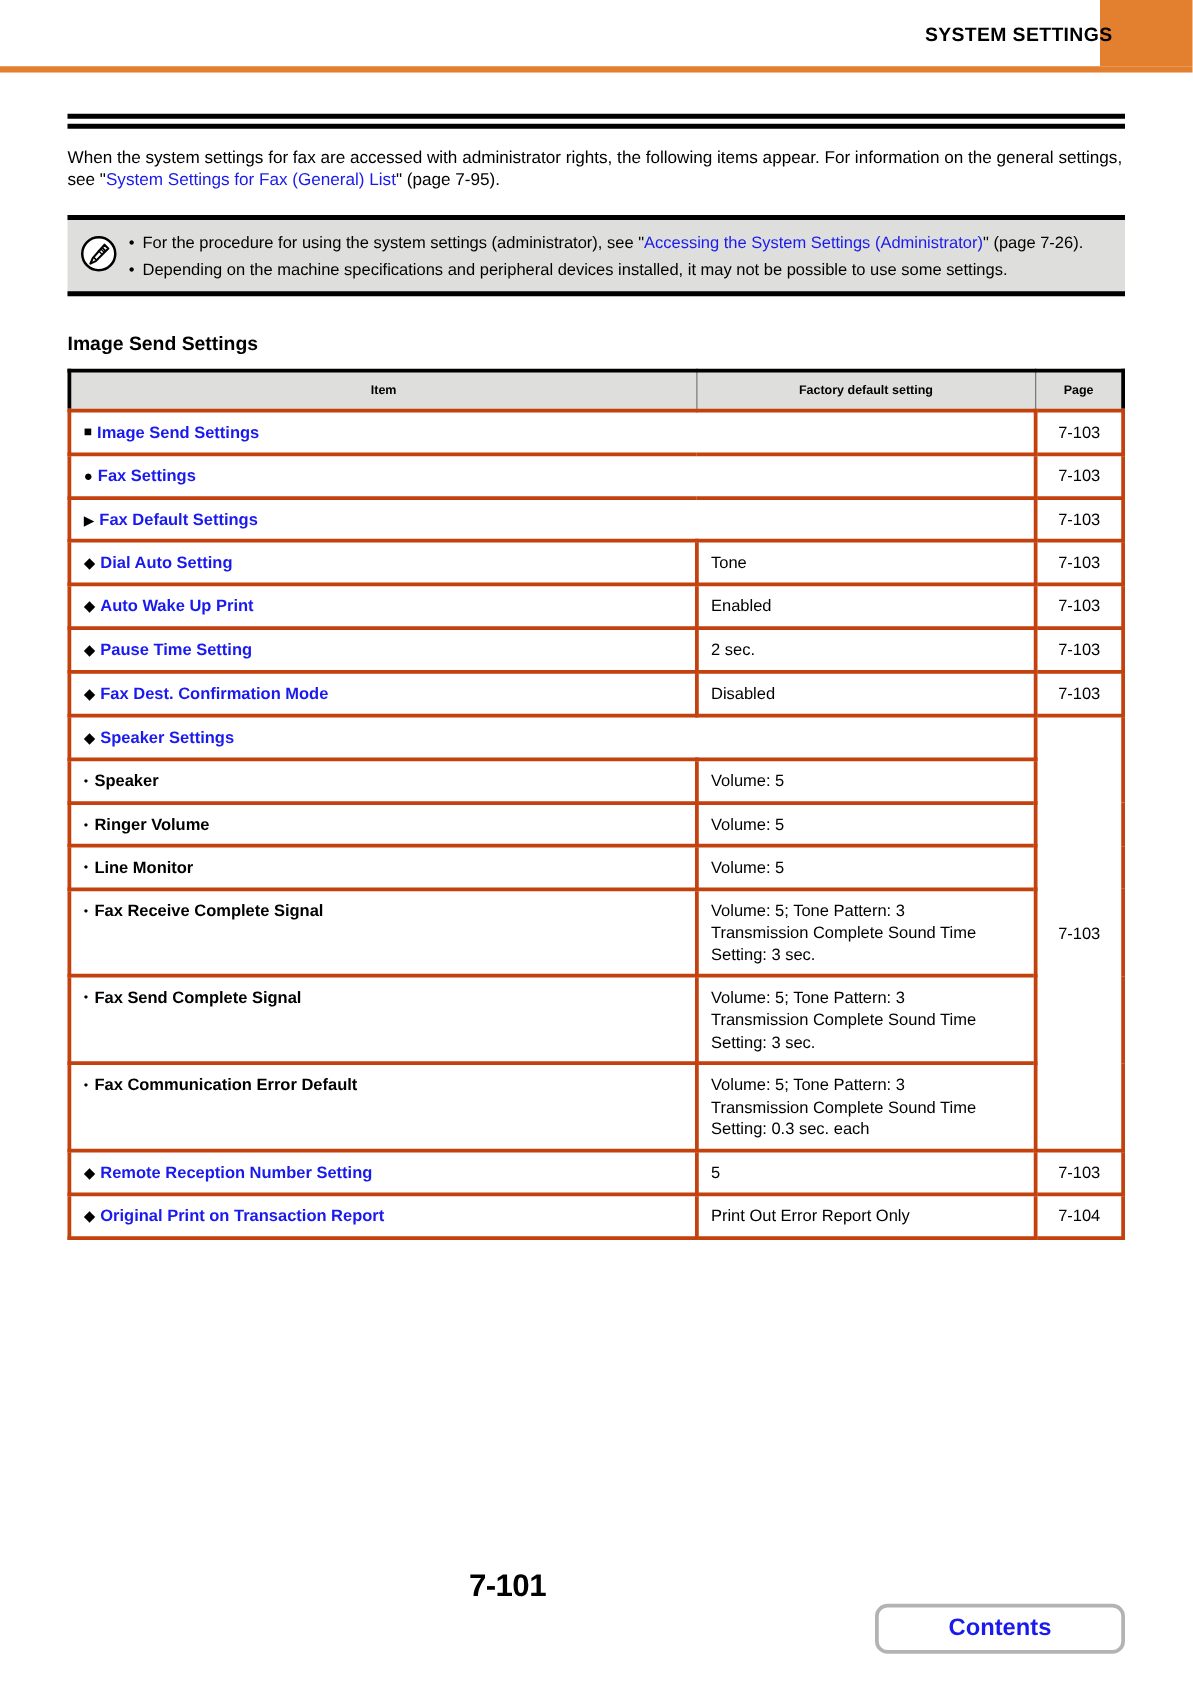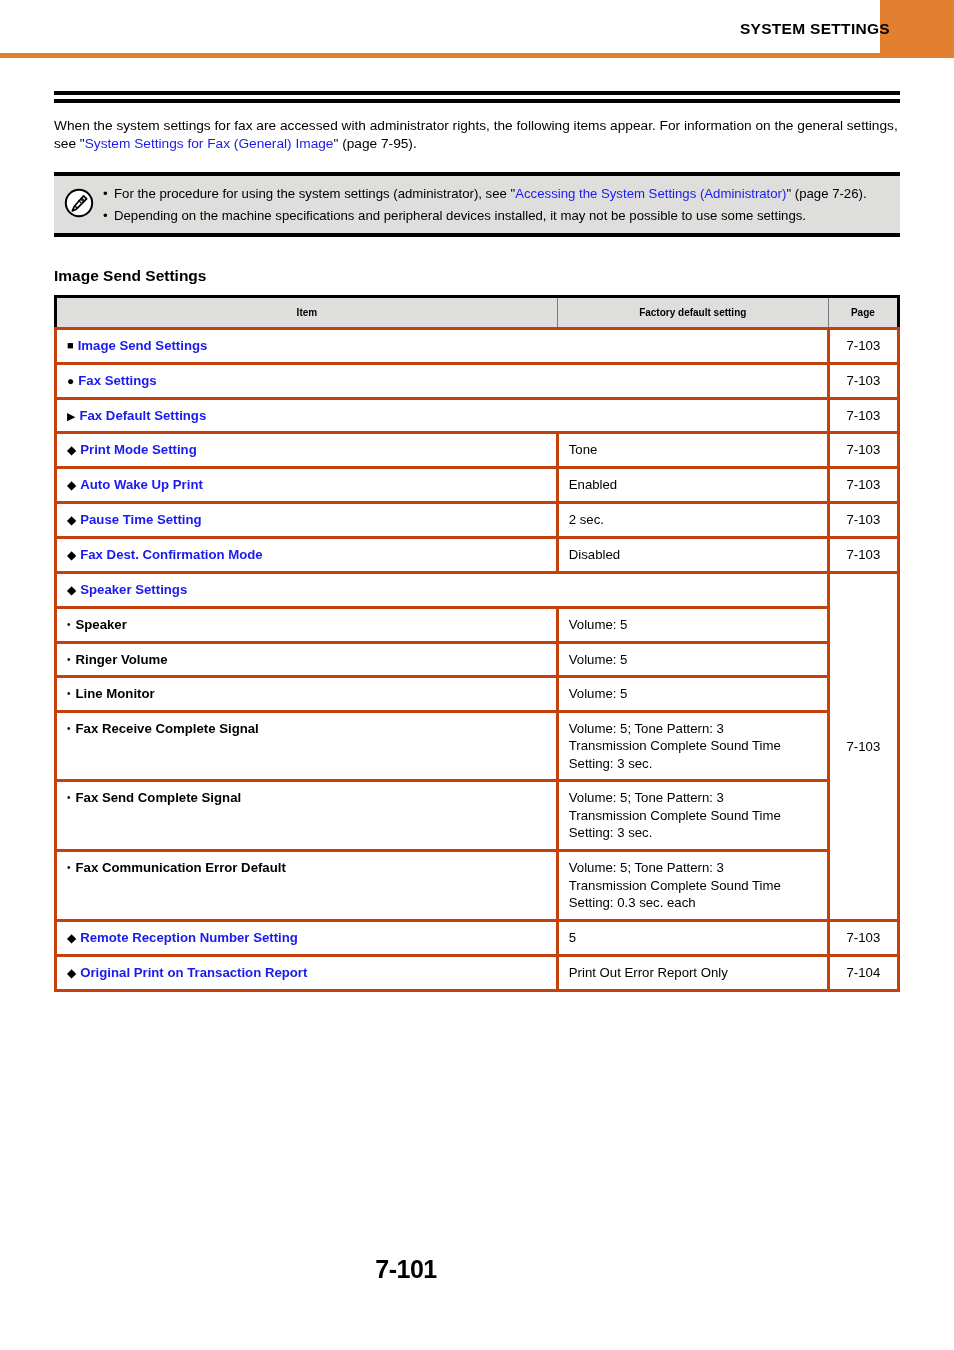--- a/index.html
+++ b/index.html
@@ -253,21 +253,21 @@
 <div class="content">
   <div class="inner">
 
     <div class="title-rules">
       <div class="rule-thick"></div>
       <div class="rule-gap"></div>
       <div class="rule-thick2"></div>
     </div>
 
 
-    <p class="intro"><span>When the system settings for fax are accessed with administrator rights, the following items appear. For information on the general settings, see "</span><span class="link">System Settings for Fax (General) Image</span><span>" (page 7-95).</span></p>
+    <p class="intro"><span>When the system settings for fax are accessed with administrator rights, the following items appear. For information on the general settings, see "</span><span class="link">System Settings for Fax (General) List</span><span>" (page 7-95).</span></p>
 
     <div class="note-box">
       <div class="note-icon">
         <svg viewBox="0 0 30 30" width="30" height="30" aria-hidden="true">
           <circle cx="15" cy="15" r="13.2" fill="#ffffff" stroke="#000000" stroke-width="2"></circle>
           <path d="M19.6 7.8 L22.6 10.8 L12.6 20.9 L8.3 22.9 L10.2 18.5 Z" fill="#ffffff" stroke="#000000" stroke-width="1.7" stroke-linejoin="round"></path>
           <path d="M11.1 18.0 L13.3 20.2" stroke="#000000" stroke-width="1.4"></path>
           <path d="M17.6 9.9 L20.6 12.9" stroke="#000000" stroke-width="1.4"></path>
           <path d="M14.5 12.2 L17.4 15.2 M16.2 10.6 L19.1 13.6" stroke="#000000" stroke-width="1.1"></path>
         </svg>
@@ -306,21 +306,21 @@
           </tr>
           <tr>
             <td class="item-cell lvl-2" colspan="2"><span class="marker cir">●</span><span class="item-label">Fax Settings</span></td>
             <td class="page-cell">7-103</td>
           </tr>
           <tr>
             <td class="item-cell lvl-3" colspan="2"><span class="marker tri">▶</span><span class="item-label">Fax Default Settings</span></td>
             <td class="page-cell">7-103</td>
           </tr>
           <tr>
-            <td class="item-cell lvl-4"><span class="marker dia">◆</span><span class="item-label">Print Mode Setting</span></td>
+            <td class="item-cell lvl-4"><span class="marker dia">◆</span><span class="item-label">Dial Auto Setting</span></td>
             <td class="default-cell">Tone</td>
             <td class="page-cell">7-103</td>
           </tr>
           <tr>
             <td class="item-cell lvl-4"><span class="marker dia">◆</span><span class="item-label">Auto Wake Up Print</span></td>
             <td class="default-cell">Enabled</td>
             <td class="page-cell">7-103</td>
           </tr>
           <tr>
             <td class="item-cell lvl-4"><span class="marker dia">◆</span><span class="item-label">Pause Time Setting</span></td>
@@ -371,13 +371,14 @@
             <td class="page-cell">7-104</td>
           </tr>
         </tbody>
     </table>
 
   </div>
 </div>
 
 <div class="footer">
   <div class="page-number">7-101</div>
+  <div class="contents-button">Contents</div>
 </div>
 
 </body></html>

